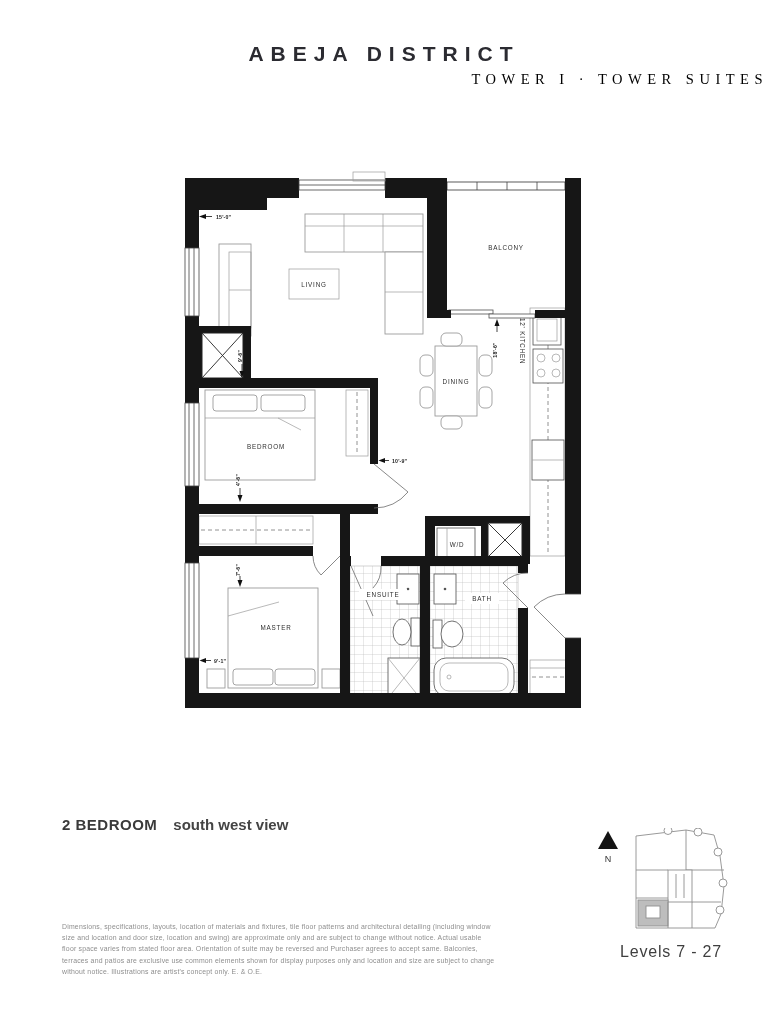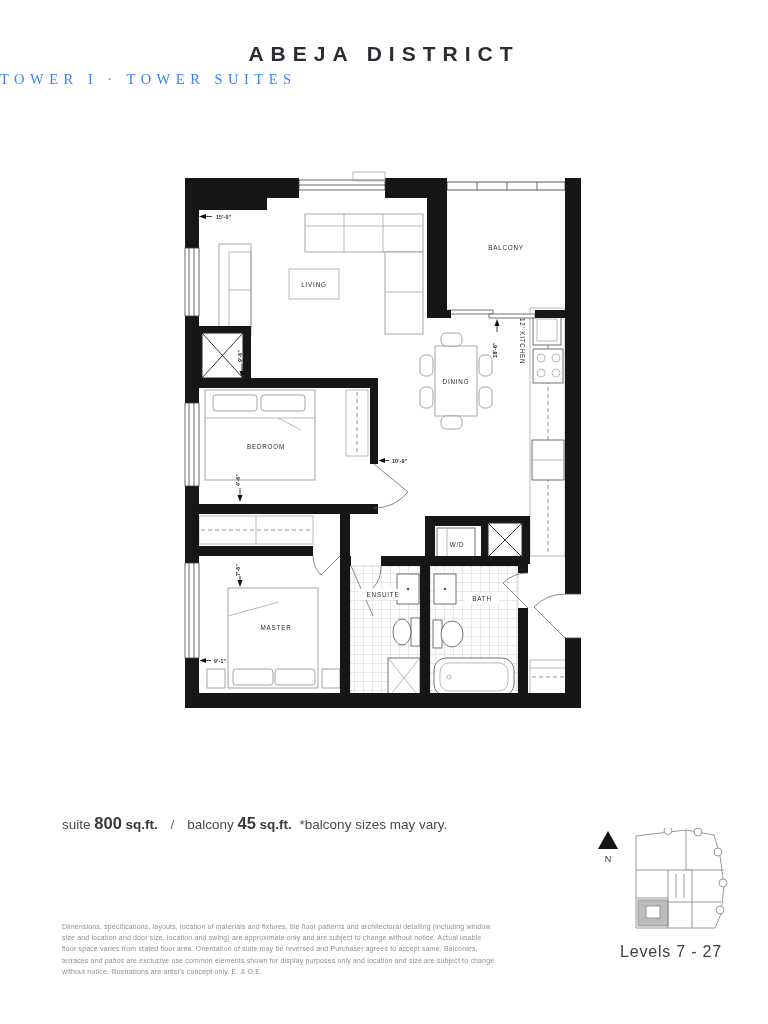--- a/index.html
+++ b/index.html
@@ -5,22 +5,22 @@
   html,body{margin:0;padding:0;}
   body{
     width:768px;height:1024px;background:#ffffff;position:relative;
     font-family:"Liberation Sans",sans-serif;color:#333;overflow:hidden;
   }
   .brand{
     position:absolute;top:42px;left:0;right:0;text-align:center;
     font-size:21px;font-weight:bold;letter-spacing:7px;color:#2b2b31;
   }
   .subtitle{
-    position:absolute;top:71px;left:0;right:0;text-align:left;
-    font-family:"Liberation Serif",serif;font-size:14.5px;letter-spacing:5.5px;color:#3b82f6;
+    position:absolute;top:71px;left:0;right:0;text-align:right;
+    font-family:"Liberation Serif",serif;font-size:14.5px;letter-spacing:5.5px;color:#000000;
   }
   .plan{position:absolute;left:183px;top:168px;}
   .details{position:absolute;left:62px;top:800px;}
   .plan-name{font-size:33px;font-weight:300;color:#3d3d3d;letter-spacing:1.5px;}
   .bed-line{margin-top:16px;font-size:15px;color:#3a3a3a;}
   .bed-line .beds{font-weight:bold;letter-spacing:0.5px;}
   .bed-line .view{margin-left:16px;font-weight:bold;color:#444;}
   .area-line{margin-top:14px;font-size:13.5px;color:#4a4a4a;}
   .area-line .num{font-weight:bold;font-size:16.5px;color:#3a3a3a;}
   .area-line .unit{font-weight:bold;color:#3a3a3a;}
@@ -281,29 +281,22 @@
     <polygon class="arr" points="57,419 54.5,412 59.5,412"></polygon>
   </g>
   <g>
     <polygon class="arr" points="16.5,492.5 23,490 23,495"></polygon>
     <line class="dimline" x1="22" y1="492.5" x2="28" y2="492.5"></line>
     <text class="dim" x="31" y="495">9'-1"</text>
   </g>
 </svg>
 
 <div class="details">
-  <div class="area-line">
-    <span>suite</span>
-    <span class="num">800</span>
-    <span class="unit">sq.ft.</span>
-    <span class="sep">/</span>
-    <span>balcony</span>
-    <span class="num">45</span>
-    <span class="unit">sq.ft.</span>
-    <span class="note">*balcony sizes may vary.</span>
+  <div class="bed-line">
+    <span class="beds">2 BEDROOM</span><span class="view">south west view</span>
   </div>
 </div>
 
 <div class="disclaimer">Dimensions, specifications, layouts, location of materials and fixtures, tile floor patterns and architectural detailing (including window size and location and door size, location and swing) are approximate only and are subject to change without notice. Actual usable floor space varies from stated floor area. Orientation of suite may be reversed and Purchaser agrees to accept same. Balconies, terraces and patios are exclusive use common elements shown for display purposes only and location and size are subject to change without notice. Illustrations are artist's concept only. E. &amp; O.E.</div>
 
 <div class="keyplan">
   <svg width="150" height="108" viewBox="0 0 150 108">
     <g>
       <polygon points="12,3 22,21 2,21" fill="#141414"></polygon>
       <text x="12" y="34" text-anchor="middle" font-size="9" fill="#333" font-family="Liberation Sans, sans-serif">N</text>

